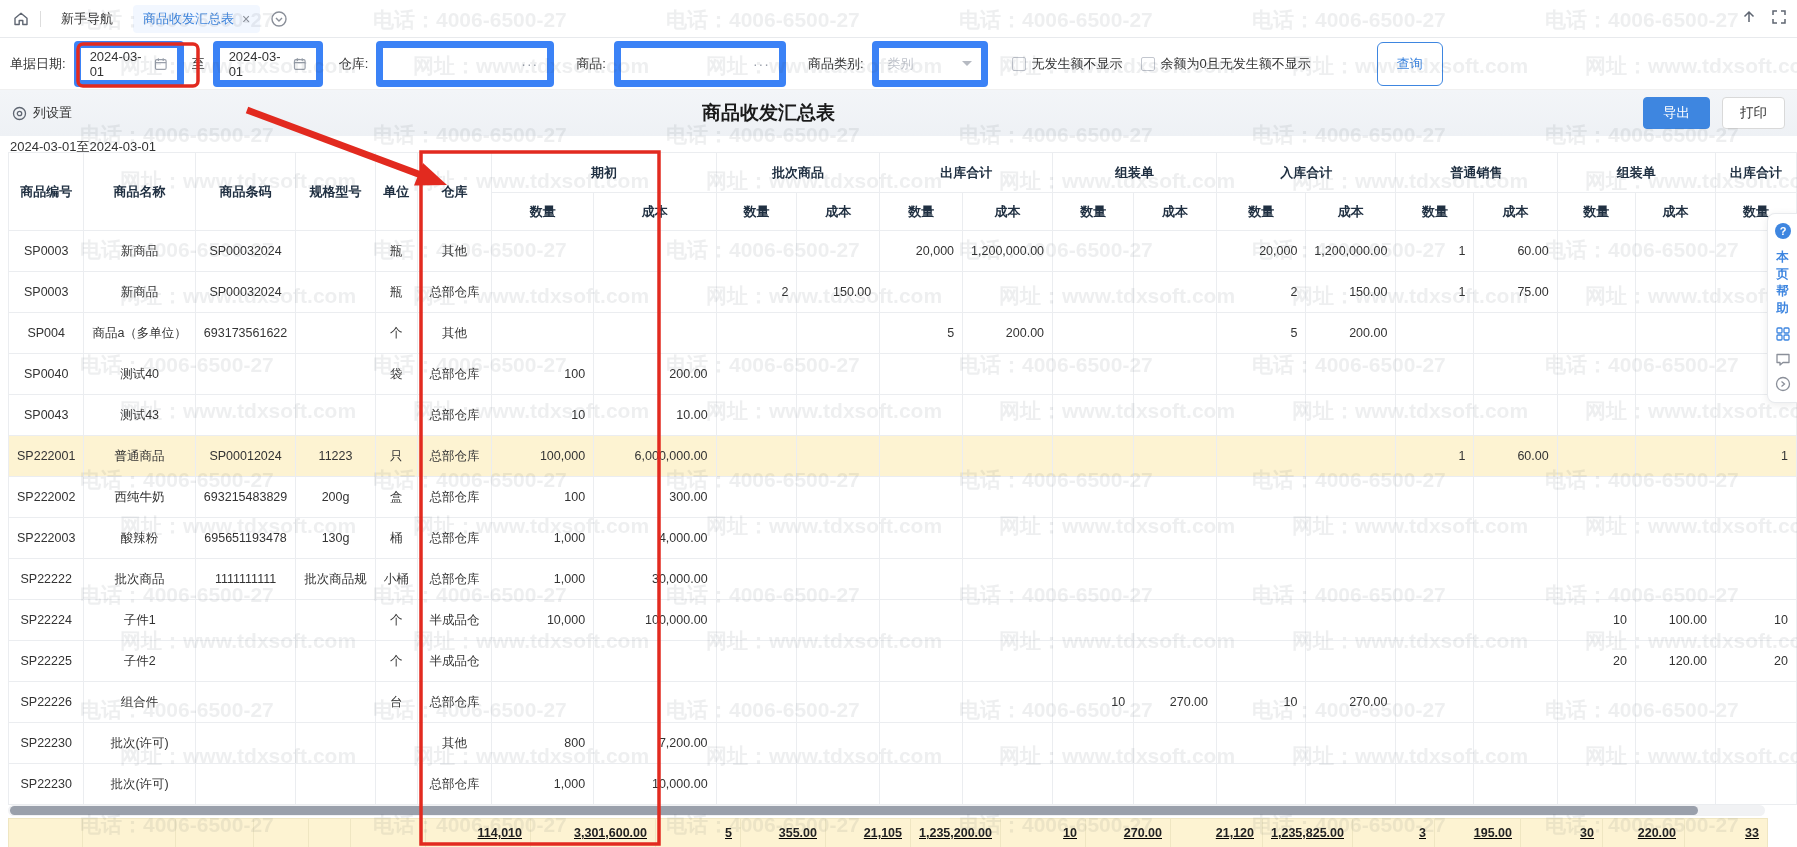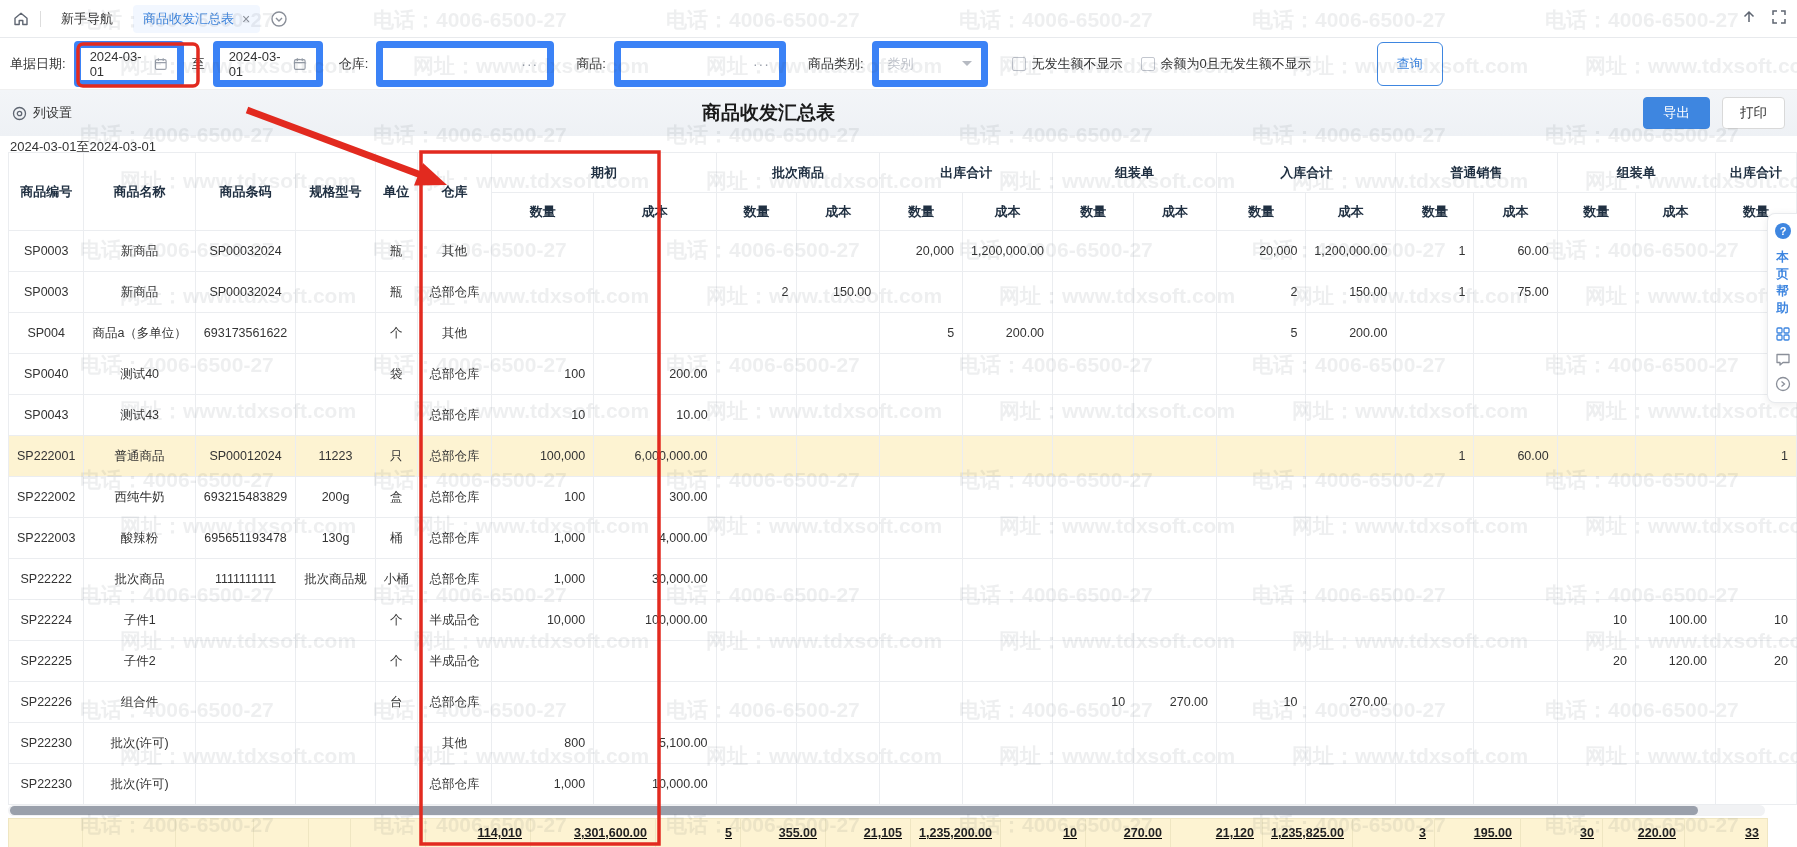--- a/index.html
+++ b/index.html
@@ -520,21 +520,21 @@
           <td class="ar"></td>
         </tr>
         <tr class="">
           <td class="al">SP22230</td>
           <td class="al">批次(许可)</td>
           <td class="al"></td>
           <td class="ac"></td>
           <td class="ac"></td>
           <td class="al">其他</td>
           <td class="ar">800</td>
-          <td class="ar">5,100.00</td>
+          <td class="ar">7,200.00</td>
           <td class="ar"></td>
           <td class="ar"></td>
           <td class="ar"></td>
           <td class="ar"></td>
           <td class="ar"></td>
           <td class="ar"></td>
           <td class="ar"></td>
           <td class="ar"></td>
           <td class="ar"></td>
           <td class="ar"></td>

